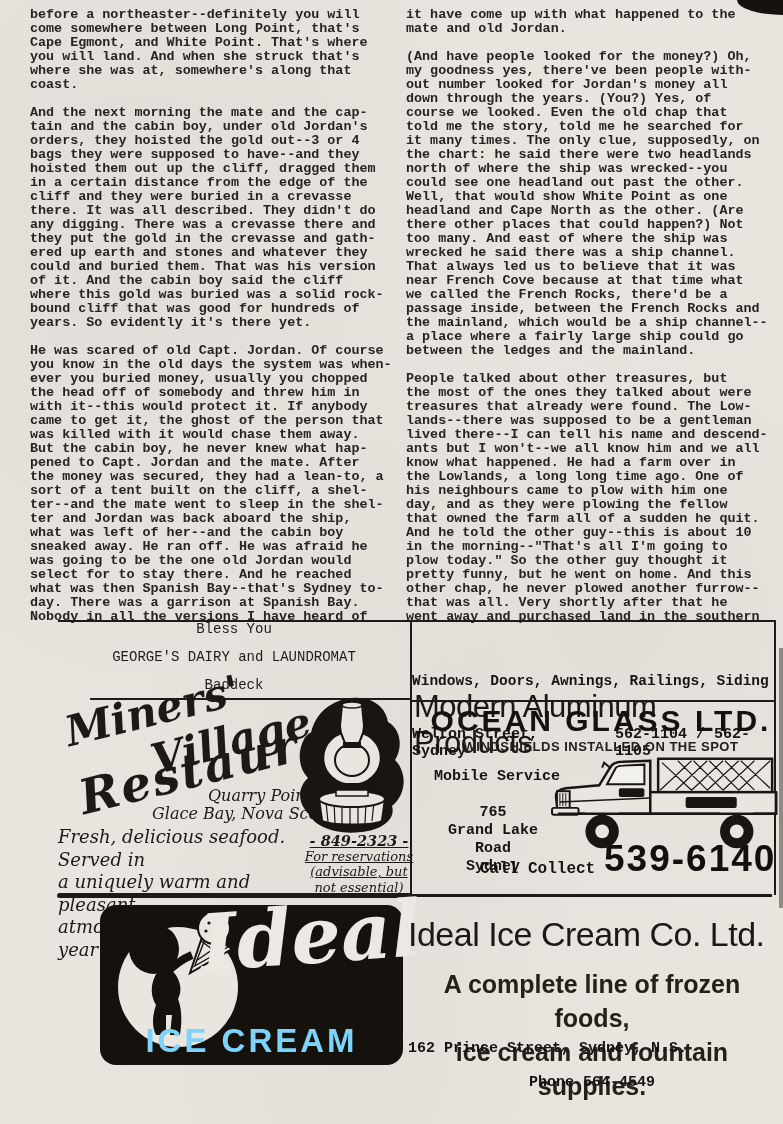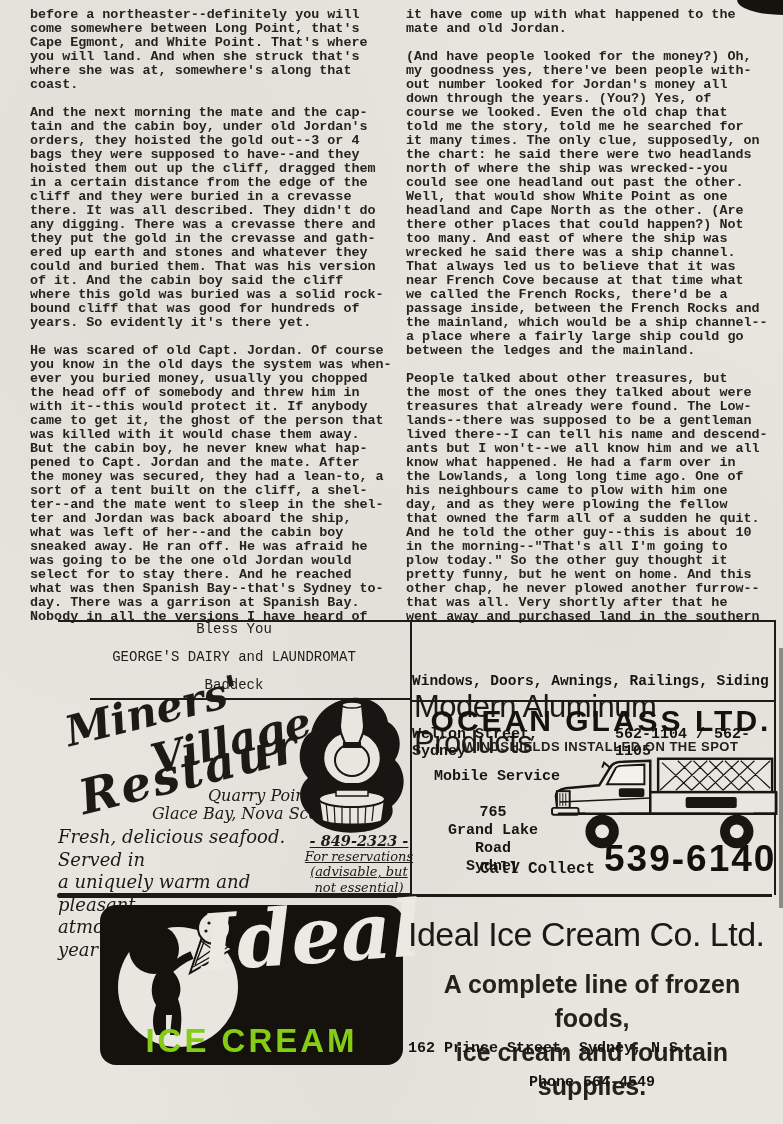--- a/index.html
+++ b/index.html
@@ -51,21 +51,21 @@
   .og-name{position:absolute;left:0;right:0;top:2px;text-align:center;font-size:30px;font-weight:700;letter-spacing:3px;color:#14120e;}
   .og-tag{position:absolute;left:0;right:0;top:37px;text-align:center;font-size:13px;font-weight:700;letter-spacing:0.5px;}
   .og-mobile{position:absolute;left:14px;top:66px;font-size:15px;}
   .og-addr{position:absolute;left:8px;top:102px;width:130px;text-align:center;font-size:15px;line-height:18px;}
   .og-call{position:absolute;left:60px;top:158px;font-size:16px;}
   .og-phone{position:absolute;left:184px;top:136px;font-size:37px;font-weight:700;letter-spacing:2px;color:#12100c;}
   
   .ideal{position:absolute;left:30px;top:903px;width:745px;height:218px;}
   .ideal-logo{position:absolute;left:70px;top:2px;width:303px;height:160px;background:#15120e;border-radius:16px;}
   .ideal-script{position:absolute;left:100px;top:-16px;font-size:78px;font-weight:700;color:#ece9e3;transform:rotate(-4deg);line-height:1.2;}
-  .ideal-block{position:absolute;left:0;right:0;bottom:5px;text-align:center;font-size:33px;font-weight:700;letter-spacing:3px;color:#84cc16;}
+  .ideal-block{position:absolute;left:0;right:0;bottom:5px;text-align:center;font-size:33px;font-weight:700;letter-spacing:3px;color:#7dd3fc;}
   .ideal-name{position:absolute;left:378px;top:12px;font-size:34px;letter-spacing:-0.5px;color:#1b1916;}
   .ideal-tagline{position:absolute;left:378px;top:64px;width:368px;text-align:center;font-size:25px;line-height:34px;color:#232119;font-weight:bold;}
   .ideal-address{position:absolute;left:378px;top:137px;width:368px;font-size:15px;}
   .ideal-phone{position:absolute;left:378px;top:171px;width:368px;text-align:center;font-size:15px;}
   svg{position:absolute;}
 </style>
 </head>
 <body>
 
 <div class="page">

